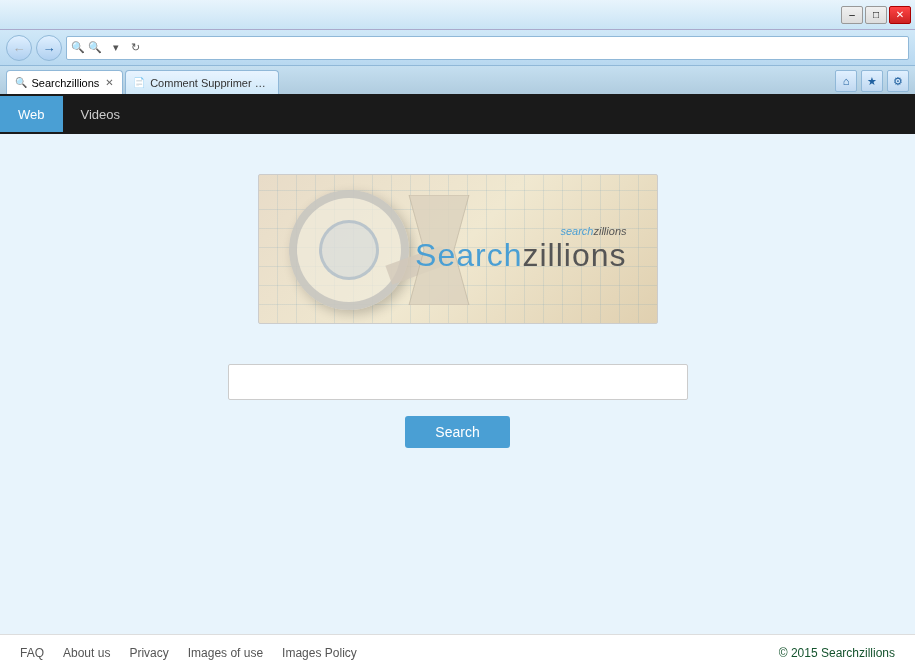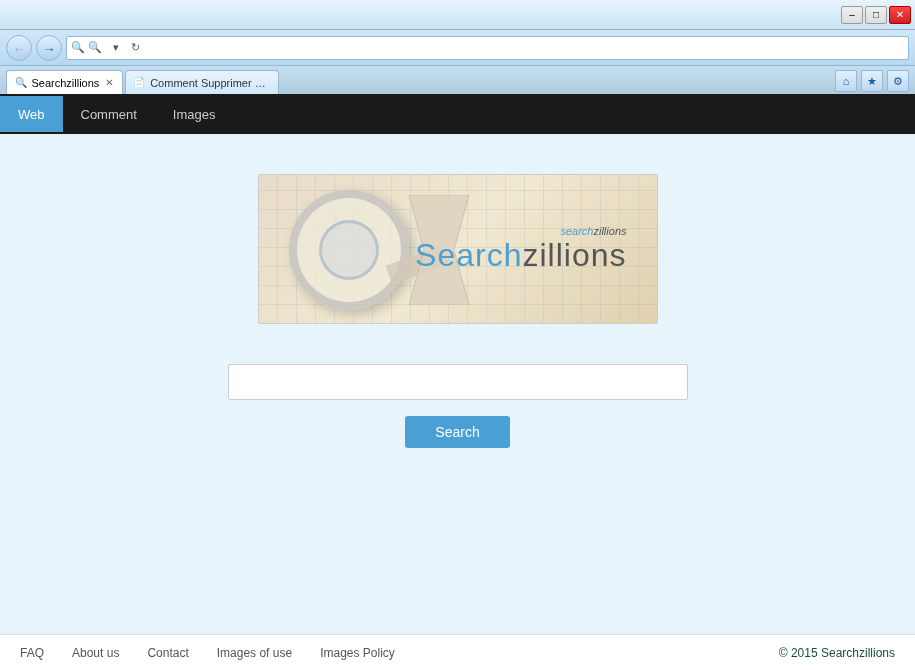--- a/index.html
+++ b/index.html
@@ -192,21 +192,21 @@
       border-top: 1px solid #ddd;
       height: 36px;
       display: flex;
       align-items: center;
       padding: 0 20px;
       font-size: 12px;
       color: #555;
       position: absolute;
       bottom: 0; left: 0; right: 0;
     }
-    .footer-links { display: flex; gap: 28px; }
+    .footer-links { display: flex; gap: 19px; }
     .footer-link { color: #555; text-decoration: none; cursor: pointer; }
     .footer-copy { margin-left: auto; color: #14532d; }
 
     
     .page-wrapper {
       display: flex; flex-direction: column;
       width: 915px; height: 670px;
       position: relative;
     }
     .browser-body {
@@ -258,22 +258,21 @@
     </div>
     <div class="tabs-actions">
       <div class="tabs-action-btn">⌂</div>
       <div class="tabs-action-btn">★</div>
       <div class="tabs-action-btn">⚙</div>
     </div>
   </div>
 
   <div class="nav-bar">
     <div class="nav-item active">Web</div>
-    <div class="nav-item">Comment</div>
-    <div class="nav-item">Images</div>
+    <div class="nav-item">Videos</div>
   </div>
 
   <div class="browser-body">
     <div class="main-content">
 
       <div class="logo-banner">
         <div class="logo-map-bg"></div>
         <div class="logo-circle">
           <div style="width:60px;height:60px;border-radius:50%;background:rgba(200,210,220,0.4);border:3px solid rgba(150,170,190,0.5);"></div>
         </div>
@@ -301,21 +300,21 @@
       <div class="search-btn-wrap">
         <button class="search-btn">Search</button>
       </div>
 
     </div>
 
     <div class="footer">
       <div class="footer-links">
         <a class="footer-link">FAQ</a>
         <a class="footer-link">About us</a>
-        <a class="footer-link">Contact</a>
+        <a class="footer-link">Privacy</a>
         <a class="footer-link">Images of use</a>
         <a class="footer-link">Images Policy</a>
       </div>
       <div class="footer-copy">© 2015 Searchzillions</div>
     </div>
 
   </div>
 </div>
 
 </body></html>

